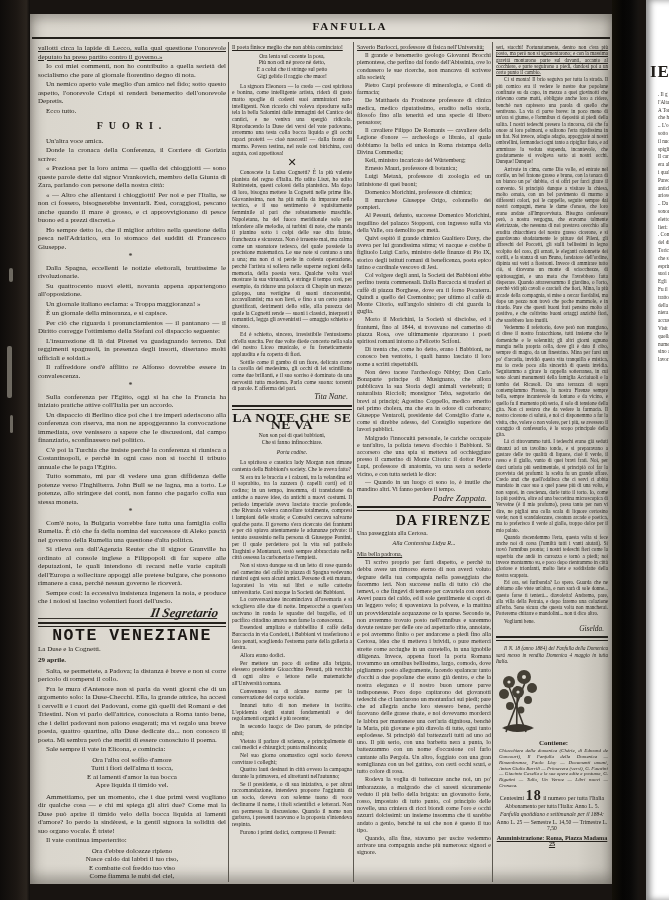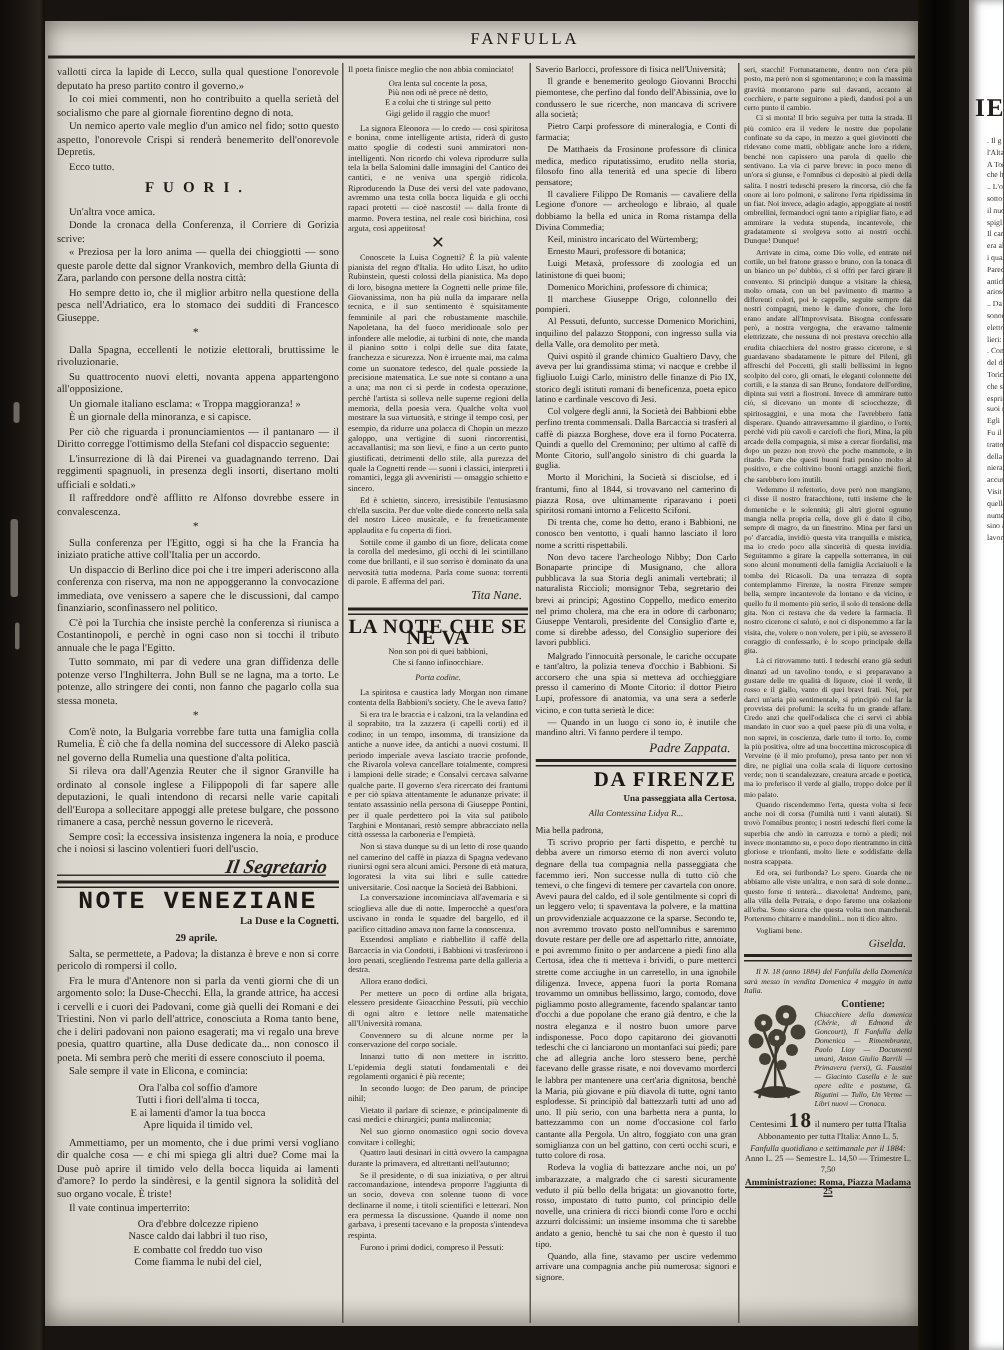--- a/index.html
+++ b/index.html
@@ -17,60 +17,60 @@
     background:linear-gradient(90deg,#131009 0%,#060504 40%,#0a0908 70%,#181512 100%);}
   
   #page2{position:absolute;left:646px;top:0;width:26px;height:900px;background:#ffffff;
     overflow:hidden;box-shadow:inset 4px 0 6px rgba(0,0,0,.45);}
   #page2 .p2-head{font-weight:bold;font-size:17px;letter-spacing:1px;color:#211e1a;
     margin:62px 0 10px 4px;}
   #page2 [data-bind-list] p{margin:0 0 2.6px 4px;font-size:5.2px;line-height:5.2px;
     color:#33302a;white-space:nowrap;}
   
   #masthead{position:absolute;left:265px;top:6px;width:110px;text-align:center;
-    font-weight:normal;font-size:11px;letter-spacing:2px;color:#191613;}
+    font-weight:bold;font-size:11px;letter-spacing:2px;color:#191613;}
   #head-rule{position:absolute;left:2px;top:23px;width:578px;border-top:2px solid #24211c;}
   
   .col{position:absolute;top:30px;height:838px;overflow:hidden;color:#26221d;
     text-align:justify;}
   #col1{left:8px;  width:188px;font-size:7px;  line-height:8.5px;}
   #col2{left:202px;width:120px;font-size:5.6px;line-height:6.7px;}
   #col3{left:327px;width:134px;font-size:6px;  line-height:7.2px;}
   #col4{left:466px;width:112px;font-size:5.1px;line-height:6.3px;}
   .vrule{position:absolute;top:28px;height:840px;width:1px;background:#5c5850;}
   #vrule1{left:198px;} #vrule2{left:323px;} #vrule3{left:462px;}
   
   .blk{margin:0;padding:0;}
   .para{text-indent:8px;margin:0 0 1px 0;}
-  .lead{text-indent:0;margin:0 0 1px 0;}
+  .lead{text-indent:0;margin:0 0 1px 0;text-decoration:underline;}
   .kicker{text-align:center;text-indent:0;font-weight:bold;font-size:10px;
     letter-spacing:6px;margin:7px 0 6px 0;color:#1d1a16;}
   .headline-lg{text-align:center;text-indent:0;font-weight:bold;font-size:16.5px;
     letter-spacing:1.5px;margin:5px 0 4px 0;color:#1b1815;font-family:Liberation Mono, monospace;}
   .headline-md{text-align:center;text-indent:0;font-weight:bold;font-size:13.5px;
     letter-spacing:.5px;margin:5px 0 4px 0;color:#1b1815;}
   .headline-df{text-align:right;text-indent:0;font-weight:bold;font-size:14px;
     letter-spacing:1px;margin:6px 0 5px 0;color:#1b1815;}
-  .subhead{text-align:right;text-indent:0;font-weight:bold;margin:3px 0 3px 0;}
-  .dateline{text-align:center;text-indent:0;font-weight:bold;margin:0 2px 2px 0;}
+  .subhead{text-align:left;text-indent:0;font-weight:normal;margin:3px 0 3px 0;}
+  .dateline{text-align:left;text-indent:0;font-weight:bold;margin:0 2px 2px 0;}
   .verse{text-align:center;text-indent:0;white-space:pre-line;margin:2px 0 3px 0;}
   .attr{text-align:center;text-indent:0;font-style:italic;margin:0 0 4px 0;}
   .star{text-align:center;text-indent:0;letter-spacing:3px;margin:2px 0;font-size:8px;}
   .xmark{text-align:center;text-indent:0;font-size:11px;margin:3px 0;}
   .sig-script{text-align:right;text-indent:0;font-style:italic;font-weight:bold;
     font-size:13px;transform:skewX(-10deg);margin:3px 8px 4px 0;
     border-bottom:1px solid #38342e;display:block;}
   .sig-bold{text-align:right;text-indent:0;font-weight:normal;font-style:italic;
     font-size:1.45em;margin:2px 4px 3px 0;}
   .rule{border-top:2.5px solid #26231e;border-bottom:1px solid #26231e;height:2px;
     margin:4px 0;}
   .notice{text-indent:8px;font-style:italic;margin:2px 0;}
   
   #advert{margin-top:2px;}
-  #contiene-row{display:flex;margin-top:2px;}
+  #contiene-row{display:flex;margin-top:2px;flex-direction:column;}
   #woodcut{flex:0 0 44px;}
   #contiene-right{flex:1;margin-left:3px;}
   #contiene-label{text-align:center;font-weight:bold;font-size:7px;margin:0 0 2px 0;}
   #contents-text{font-size:5px;line-height:5.9px;text-align:justify;margin:0;font-style:italic;}
   #price-line{text-align:center;margin:4px 0 2px 0;font-size:6px;}
   #price-num{font-size:14px;font-weight:bold;letter-spacing:1px;}
   .ad-line{text-align:center;margin:1.5px 0;font-size:5.6px;}
   .ad-line.it{font-style:italic;}
   #admin-line{text-align:center;font-weight:bold;font-size:6.2px;margin-top:3px;
     text-decoration:underline;}
@@ -96,20 +96,21 @@
 
     <div class="col" id="col1" data-bind-list="col1.blocks">
         <p class="blk lead">vallotti circa la lapide di Lecco, sulla qual questione l'onorevole deputato ha preso partito contro il governo.»</p>
         <p class="blk para">Io coi miei commenti, non ho contribuito a quella serietà del socialismo che pare al giornale fiorentino degno di nota.</p>
         <p class="blk para">Un nemico aperto vale meglio d'un amico nel fido; sotto questo aspetto, l'onorevole Crispi si renderà benemerito dell'onorevole Depretis.</p>
         <p class="blk para">Ecco tutto.</p>
         <p class="blk kicker">FUORI.</p>
         <p class="blk para">Un'altra voce amica.</p>
         <p class="blk para">Donde la cronaca della Conferenza, il Corriere di Gorizia scrive:</p>
         <p class="blk para">« Preziosa per la loro anima — quella dei chioggiotti — sono queste parole dette dal signor Vrankovich, membro della Giunta di Zara, parlando con persone della nostra città:</p>
+        <p class="blk para">« — Altro che allentarsi i chioggiotti! Per noi e per l'Italia, se non ci fossero, bisognerebbe inventarli. Essi, coraggiosi, pescano anche quando il mare è grosso, e ci approvvigionano di pesce buono ed a prezzi discreti.»</p>
         <p class="blk para">Ho sempre detto io, che il miglior arbitro nella questione della pesca nell'Adriatico, era lo stomaco dei sudditi di Francesco Giuseppe.</p>
         <p class="blk star">*</p>
         <p class="blk para">Dalla Spagna, eccellenti le notizie elettorali, bruttissime le rivoluzionarie.</p>
         <p class="blk para">Su quattrocento nuovi eletti, novanta appena appartengono all'opposizione.</p>
         <p class="blk para">Un giornale italiano esclama: « Troppa maggioranza! »</p>
         <p class="blk para">È un giornale della minoranza, e si capisce.</p>
         <p class="blk para">Per ciò che riguarda i pronunciamientos — il pantanaro — il Diritto corregge l'ottimismo della Stefani col dispaccio seguente:</p>
         <p class="blk para">L'insurrezione di là dai Pirenei va guadagnando terreno. Dai reggimenti spagnuoli, in presenza degli insorti, disertano molti ufficiali e soldati.»</p>
         <p class="blk para">Il raffreddore ond'è afflitto re Alfonso dovrebbe essere in convalescenza.</p>
         <p class="blk star">*</p>

